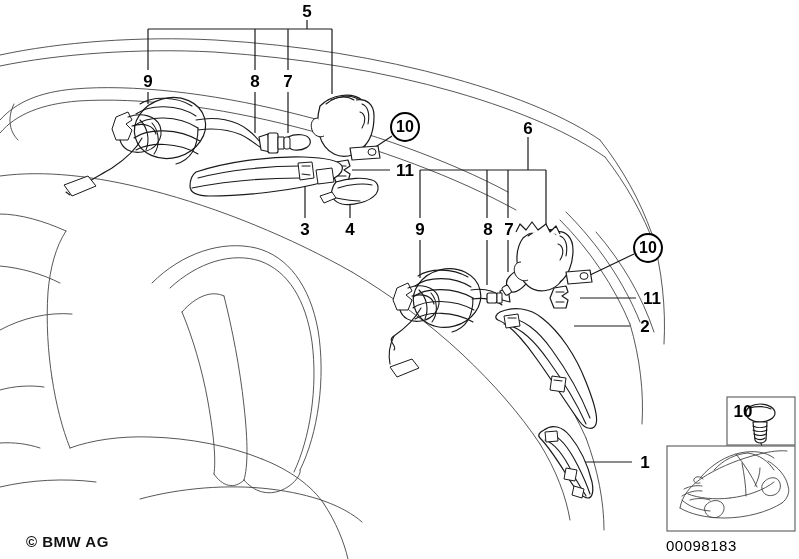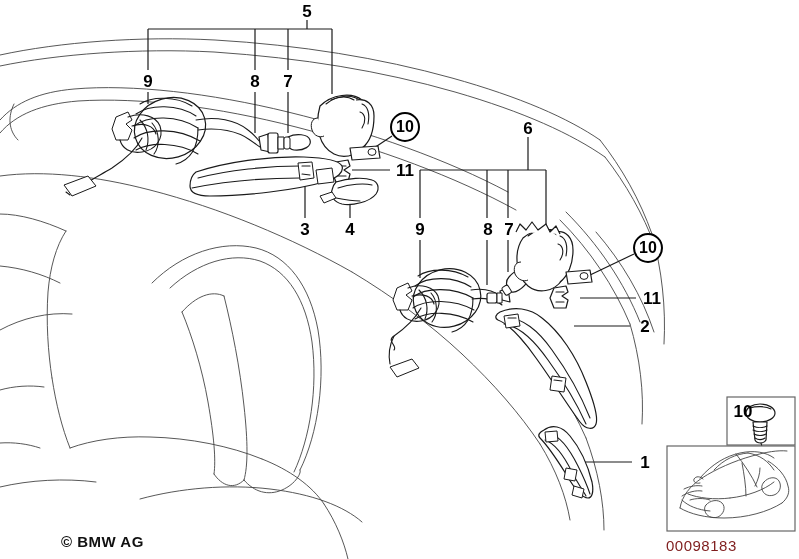--- a/index.html
+++ b/index.html
@@ -63,29 +63,28 @@
   #copyright {
     position: absolute;
     left: 26px;
     top: 533px;
     font-family: "Liberation Sans", sans-serif;
     font-weight: bold;
     font-size: 15px;
     color: #111111;
     letter-spacing: 0.5px;
     white-space: nowrap;
-    margin-left: 35px;
   }
   #diagram-number {
     position: absolute;
     left: 666px;
     top: 537px;
     font-family: "Liberation Sans", sans-serif;
     font-size: 15px;
-    color: #7f1d1d;
+    color: #000000;
     letter-spacing: 0.5px;
     white-space: nowrap;
   }
 </style>
 </head>
 <body>
 
 <div id="page">
 
   <svg id="artwork" viewBox="0 0 799 559" xmlns="http://www.w3.org/2000/svg">

